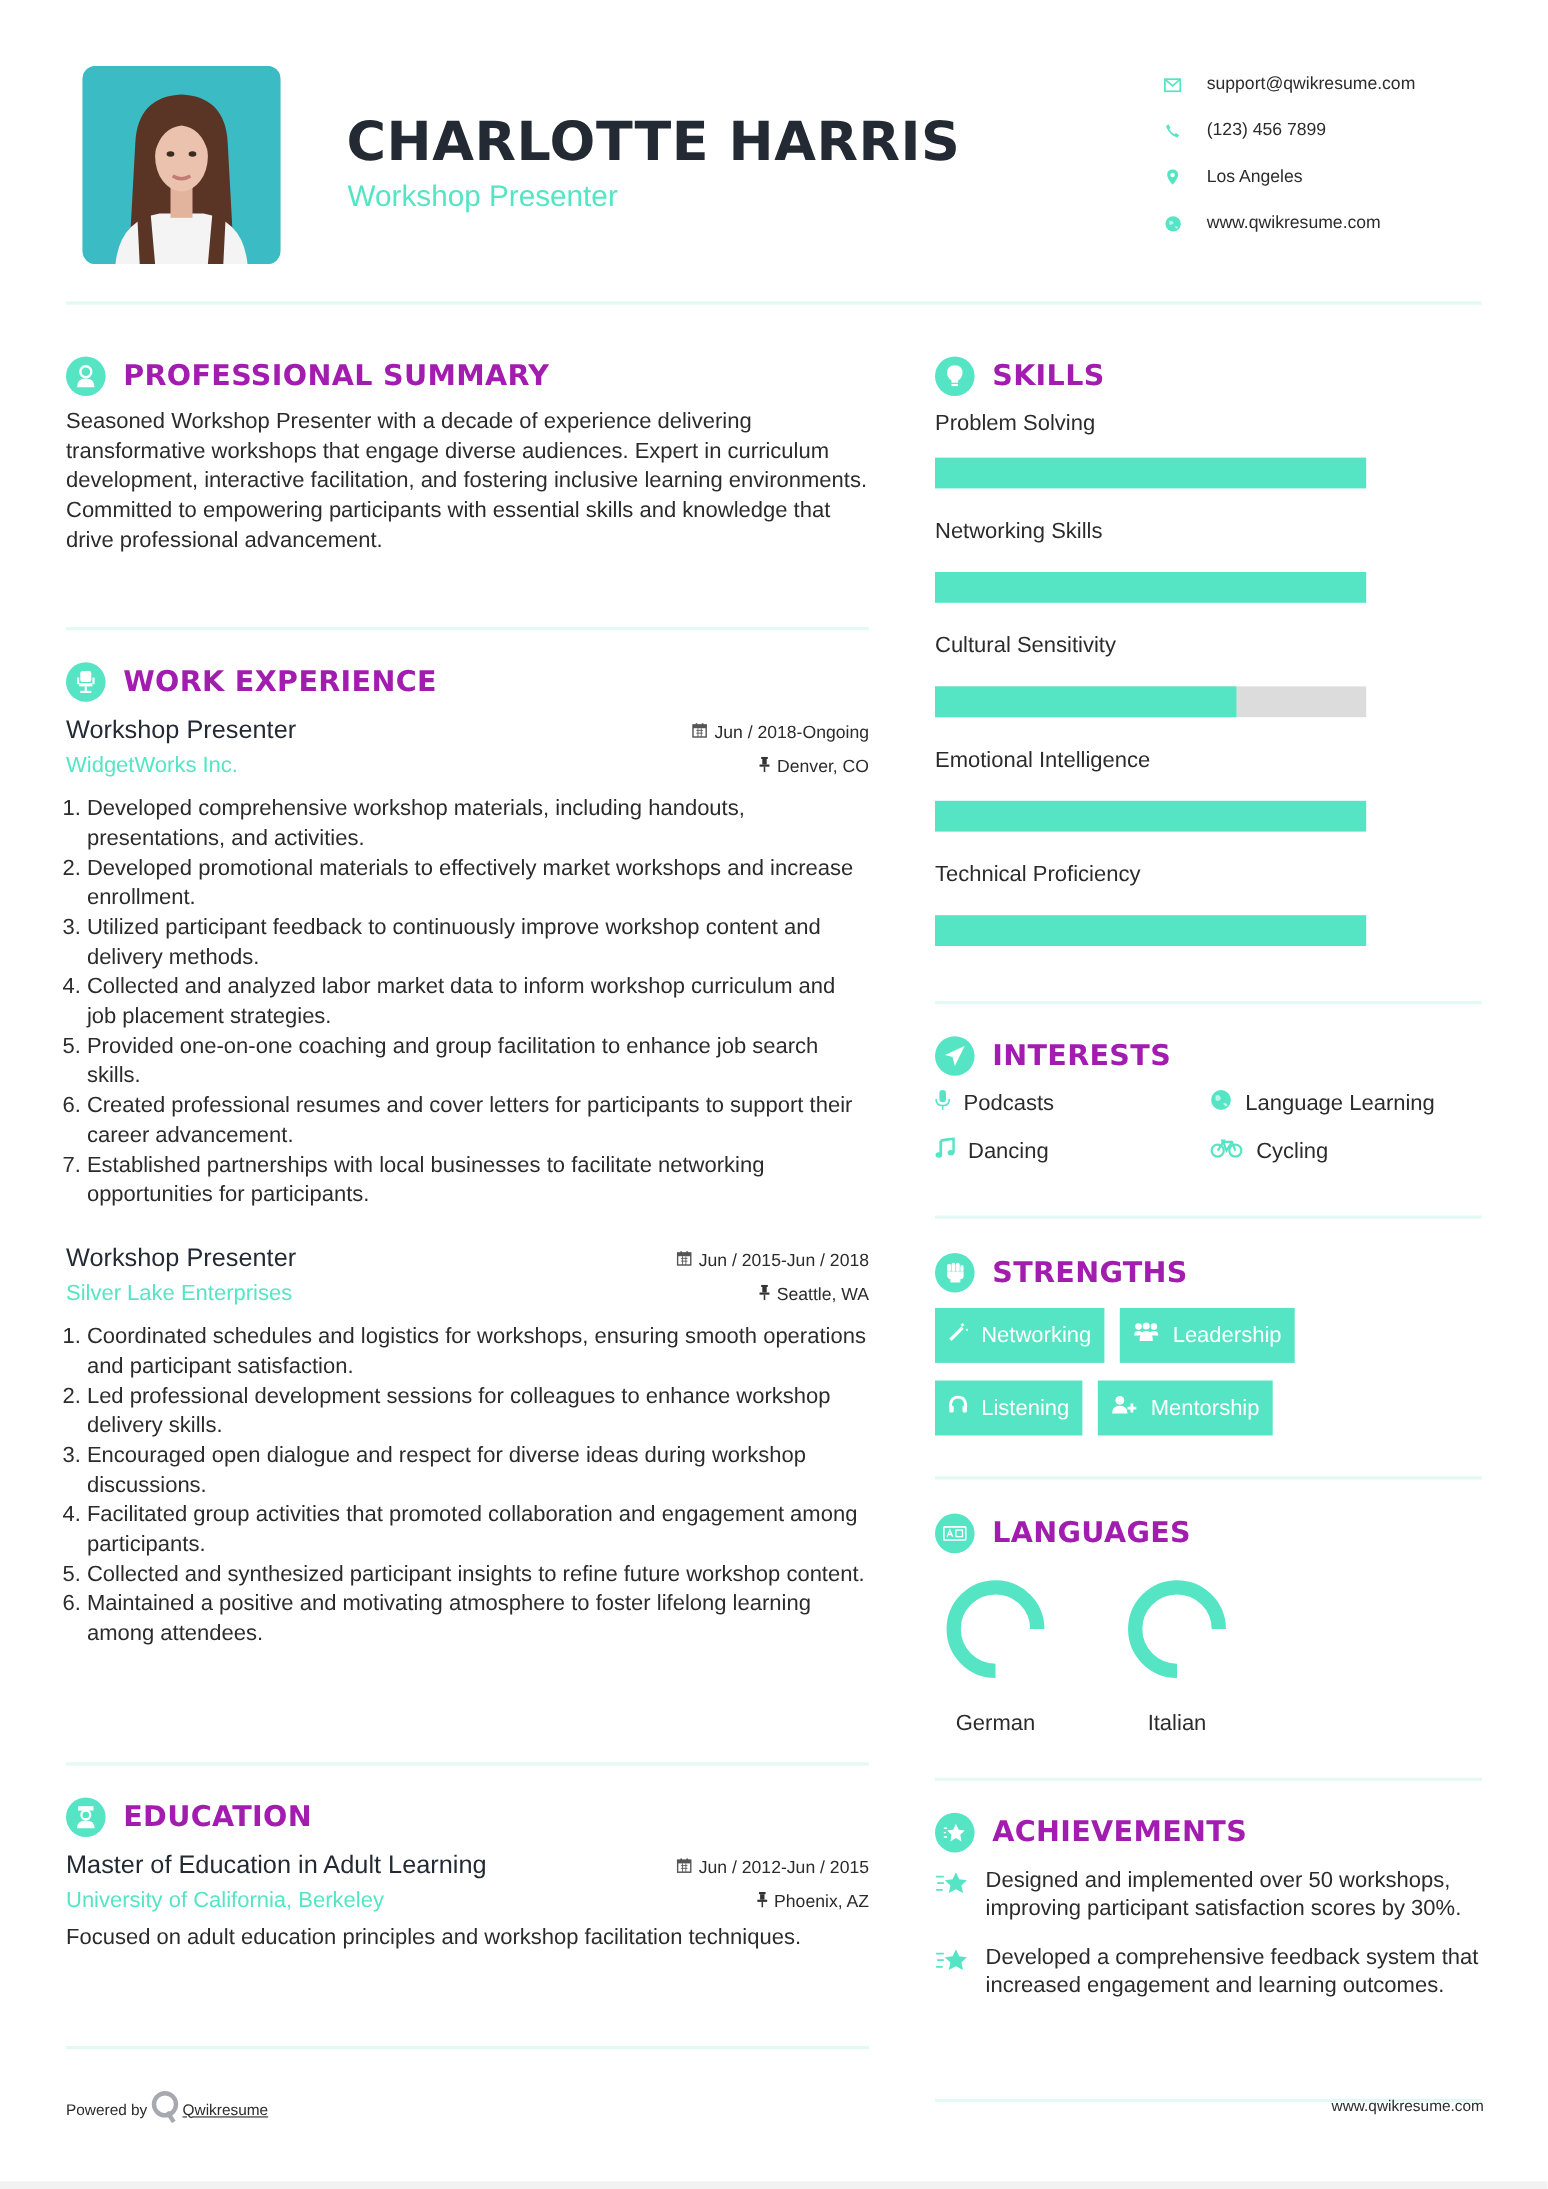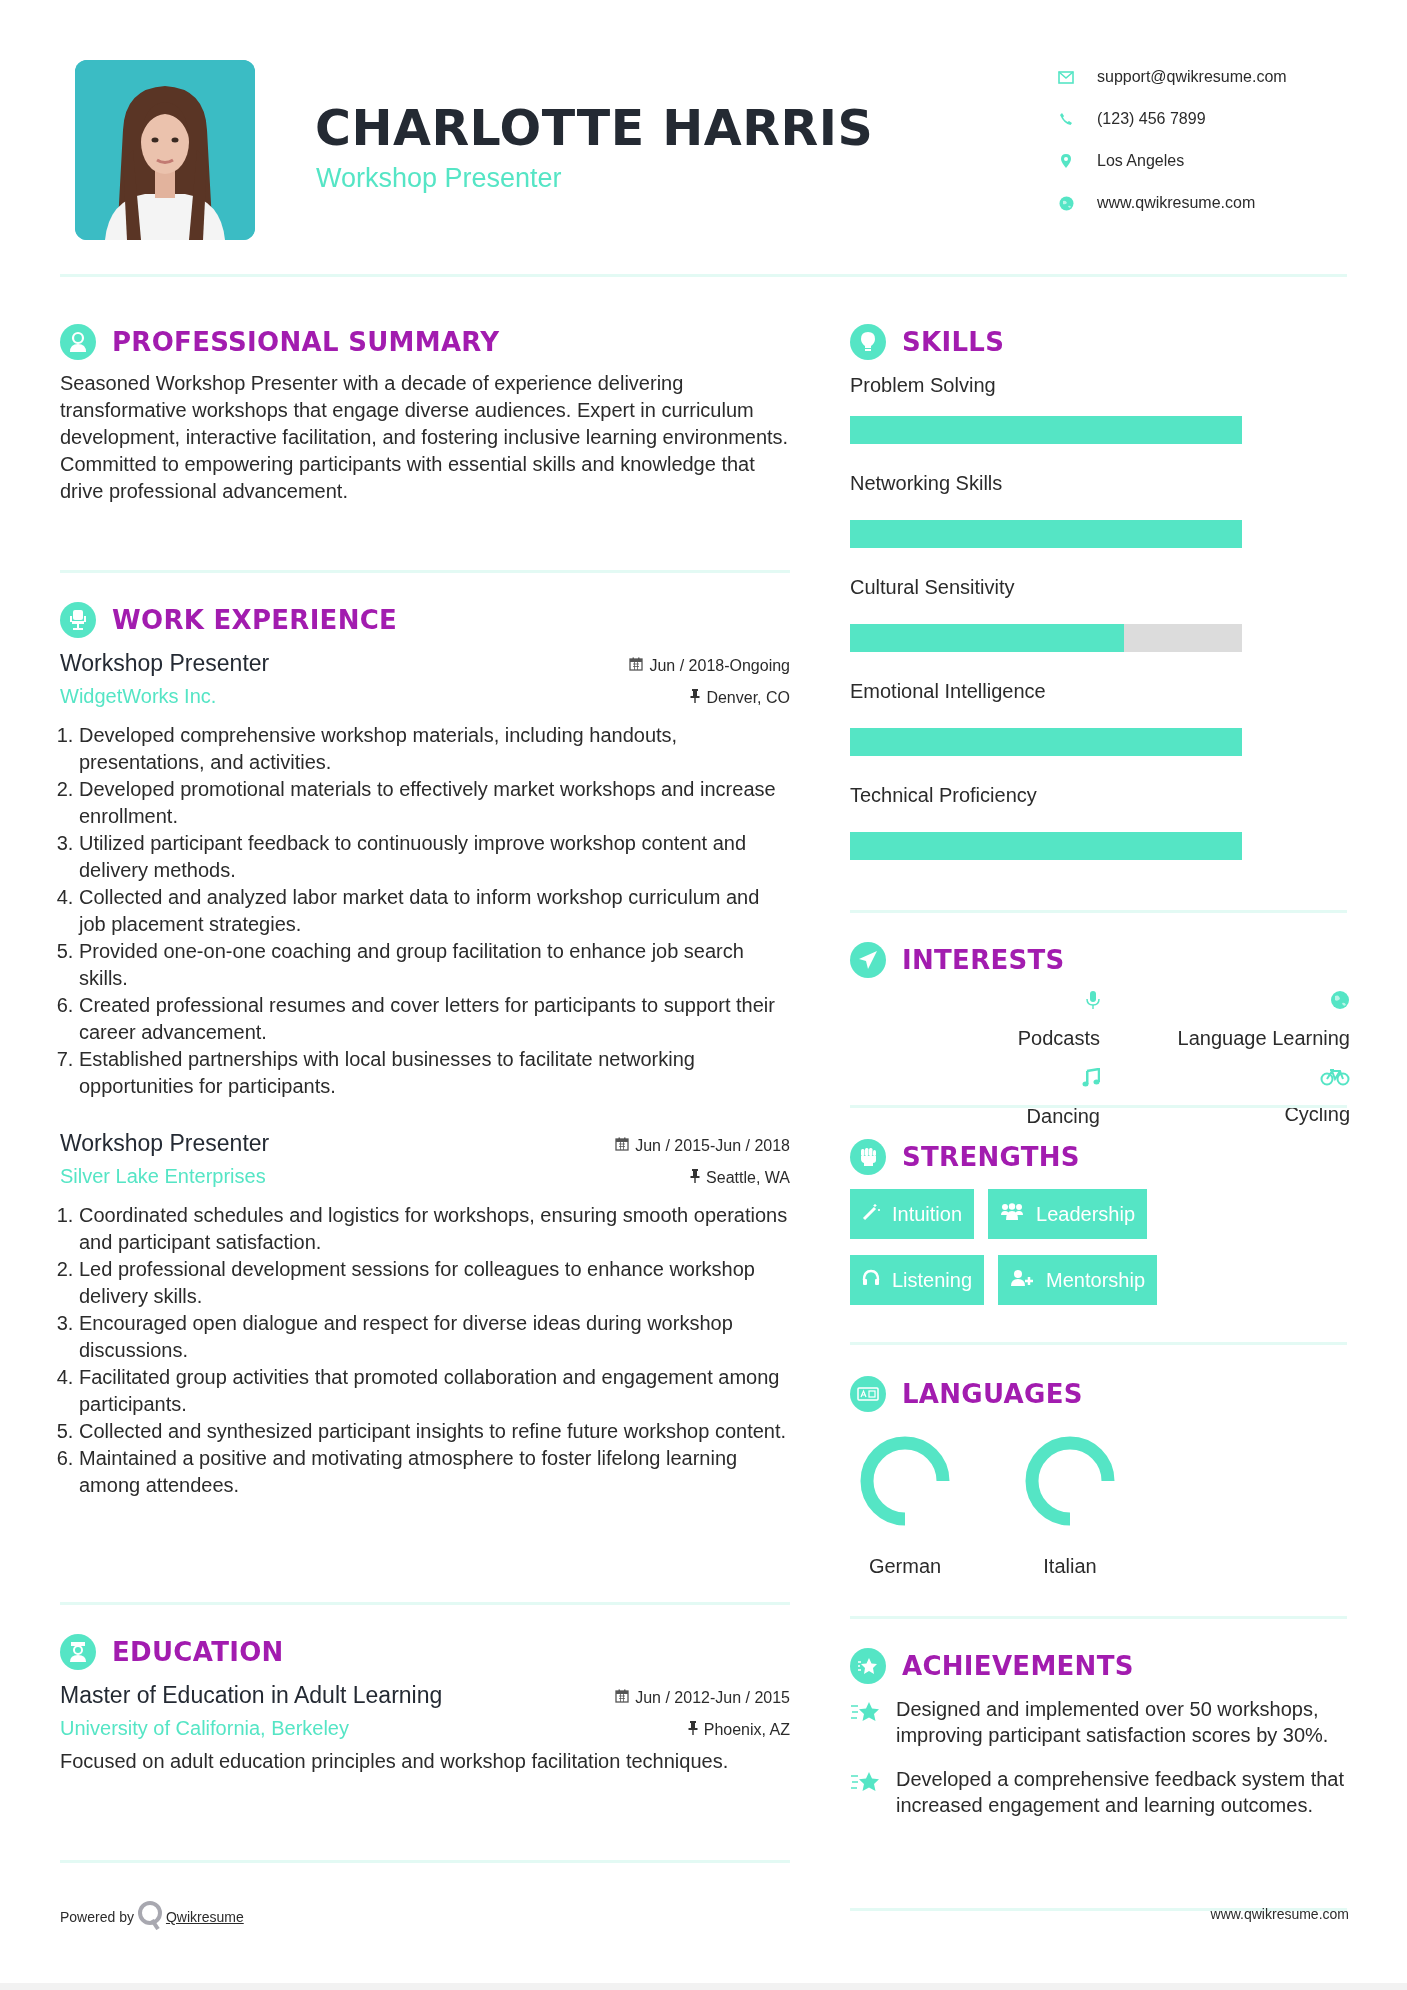--- a/index.html
+++ b/index.html
@@ -34,21 +34,21 @@
   .job-company { font-size: 20px; color: #55e5c5; }
   ol.duties { padding-left: 19px; font-size: 20px; line-height: 27px; color: #2b2b2b; }
   ol.duties li { padding-left: 0px; }
 
   
   .skill-name { font-size: 20px; color: #2b2b2b; height: 26px; }
   .skill-bar { width: 392px; height: 28px; background: #dcdcdc; margin-top: 22px; margin-bottom: 28px; }
   .skill-fill { height: 100%; background: #55e5c5; }
 
   
-  .interest { display: flex; align-items: flex-end; font-size: 20px; color: #2b2b2b; gap: 12px; flex-direction: column; }
+  .interest { display: flex; align-items: center; font-size: 20px; color: #2b2b2b; gap: 12px; }
 
   
   .tag { display: inline-flex; align-items: center; gap: 12px; background: #55e5c5; color: #ffffff; font-size: 20px; height: 50px; padding: 0 12px; }
 
   
   .lang { text-align: center; width: 110px; }
   .lang-name { font-size: 20px; color: #2b2b2b; margin-top: 22px; }
 
   .footer-text { font-size: 14px; color: #2b2b2b; }
   .footer-link { font-size: 14px; color: #2b2b2b; text-decoration: underline; }
@@ -396,21 +396,21 @@
   </div>
   <div style="margin-top:12px;">
     <div style="display:flex; gap:14px;">
       <span class="tag">
         <span>
           <svg width="18" height="18" viewBox="0 0 18 18">
               <path d="M2 16 L13 5" stroke="#fff" stroke-width="3"></path>
               <path d="M13 1 V4 M11.5 2.5 H14.5 M17 6 V8 M16 7 H18" stroke="#fff" stroke-width="1.2"></path>
             </svg>
         </span>
-        <span>Intuition</span>
+        <span>Networking</span>
       </span>
       <span class="tag">
         <span>
           <svg width="24" height="18" viewBox="0 0 24 18">
               <circle cx="5" cy="4" r="3" fill="#fff"></circle>
               <circle cx="12" cy="3.5" r="3.2" fill="#fff"></circle>
               <circle cx="19" cy="4" r="3" fill="#fff"></circle>
               <path d="M1 12 Q1 8 5 8 Q9 8 9 12 Z M15 12 Q15 8 19 8 Q23 8 23 12 Z" fill="#fff"></path>
               <path d="M6 17 Q6 8 12 8 Q18 8 18 17 Z" fill="#fff"></path>
             </svg>

